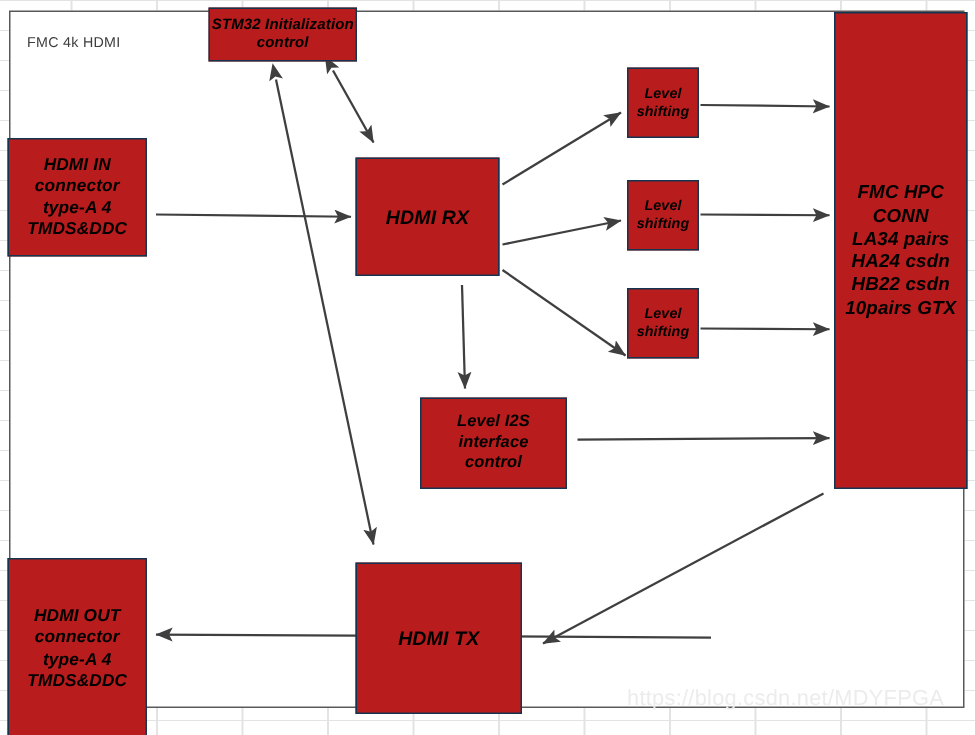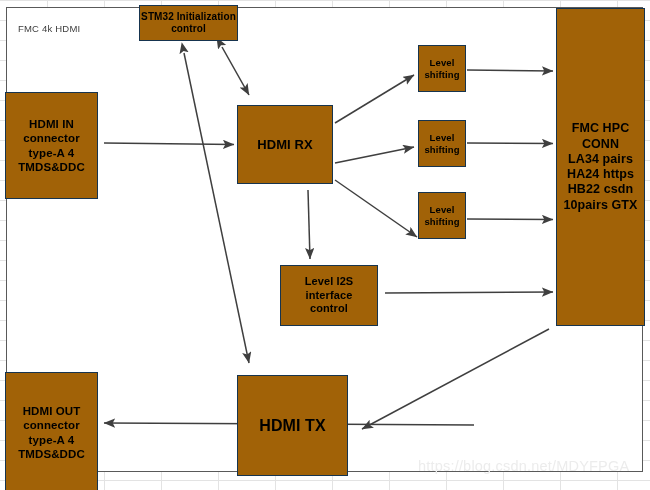--- a/index.html
+++ b/index.html
@@ -28,40 +28,41 @@
   #frame{
     position:absolute;
     left:6px;top:7px;
     width:637px;height:465px;
     background:#ffffff;
     border:1.5px solid #595959;
     box-sizing:border-box;
   }
   .box{
     position:absolute;
-    background:#a16207;
+    background:#b91c1c;
     border:1.6px solid #16344f;
     box-sizing:border-box;
     display:flex;
     align-items:center;
     justify-content:center;
     text-align:center;
     color:#000000;
     font-weight:bold;
     line-height:1.22;
     letter-spacing:0.1px;
+    font-style:italic;
   }
   .box .lines{padding:0 2px;}
   .box .lines div{white-space:nowrap;}
 
-  #box-hdmi-in{left:5px;top:92px;width:93px;height:107px;font-size:11.5px;}
+  #box-hdmi-in{left:5px;top:92px;width:93px;height:79px;font-size:11.5px;}
   #box-hdmi-out{left:5px;top:372px;width:93px;height:121px;font-size:11.5px;}
   #box-stm32{left:139px;top:5px;width:99px;height:36px;font-size:10px;font-weight:bold;}
   #box-hdmi-rx{left:237px;top:105px;width:96px;height:79px;font-size:13px;}
-  #box-hdmi-tx{left:237px;top:375px;width:111px;height:101px;font-size:16px;}
+  #box-hdmi-tx{left:237px;top:375px;width:111px;height:101px;font-size:13px;}
   #box-audio{left:280px;top:265px;width:98px;height:61px;font-size:11px;}
   #box-ls1{left:418px;top:45px;width:48px;height:47px;font-size:9.5px;}
   #box-ls2{left:418px;top:120px;width:48px;height:47px;font-size:9.5px;}
   #box-ls3{left:418px;top:192px;width:48px;height:47px;font-size:9.5px;}
   #box-fmc{left:556px;top:8px;width:89px;height:318px;font-size:12.5px;}
 
   #caption{
     position:absolute;left:18px;top:23px;
     font-size:9.5px;color:#3d3d3d;font-weight:normal;
     letter-spacing:0.2px;
@@ -191,21 +192,21 @@
       <div>Level</div>
       <div>shifting</div>
     </div>
   </div>
 
   <div class="box" id="box-fmc">
     <div class="lines">
       <div>FMC HPC</div>
       <div>CONN</div>
       <div>LA34 pairs</div>
-      <div>HA24 https</div>
+      <div>HA24 csdn</div>
       <div>HB22 csdn</div>
       <div>10pairs GTX</div>
     </div>
   </div>
 
   <div id="watermark">https://blog.csdn.net/MDYFPGA</div>
 
 </div>
 
 </body></html>

